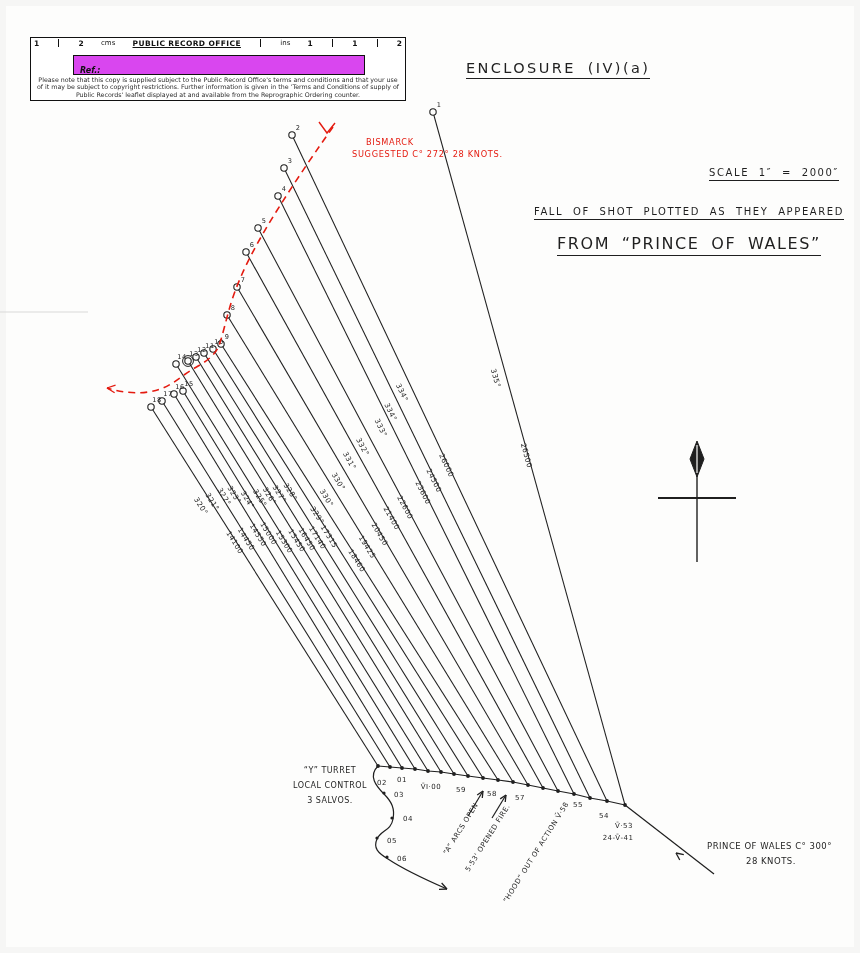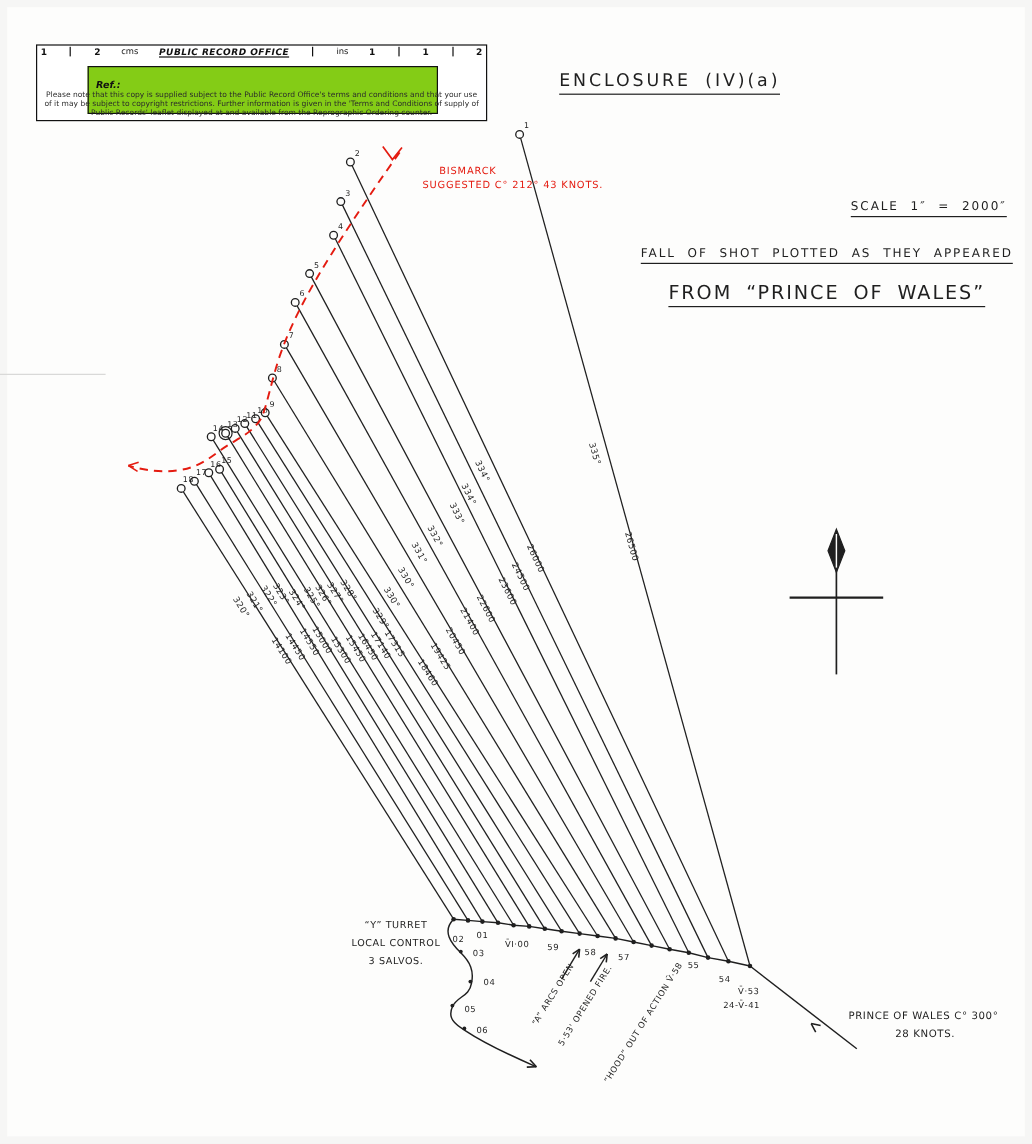--- a/index.html
+++ b/index.html
@@ -7,23 +7,23 @@
         font-family:"DejaVu Sans",sans-serif;}
   .sheet{position:absolute;left:6px;top:6px;right:6px;bottom:6px;background:#fdfdfc;}
   svg{position:absolute;left:0;top:0;}
   
   .pro-box{position:absolute;left:30px;top:37px;width:376px;height:64px;background:#fff;
            border:1.6px solid #111;box-sizing:border-box;}
   .ruler-row{position:absolute;left:3px;right:3px;top:1px;height:13px;display:flex;
              align-items:flex-start;justify-content:space-between;font-size:7px;color:#111;}
   .ruler-row .tick{display:inline-block;width:1px;height:8px;background:#111;margin:0 2px;}
   .ruler-row .num{font-weight:bold;font-size:7.5px;}
-  .pro-title{font-weight:bold;font-size:7.5px;letter-spacing:.4px;text-decoration:underline;font-style:italic;}
-  .ref-box{position:absolute;left:42px;top:17px;width:292px;height:40px;border:1.3px solid #111;
-           background:#84cc16;box-sizing:border-box;padding:2px 6px;}
+  .pro-title{font-weight:bold;font-size:7.5px;letter-spacing:.4px;text-decoration:underline;}
+  .ref-box{position:absolute;left:42px;top:17px;width:292px;height:20px;border:1.3px solid #111;
+           background:#d946ef;box-sizing:border-box;padding:2px 6px;}
   .ref-label{font-style:italic;font-weight:bold;font-size:8px;color:#111;}
   .pro-notice{position:absolute;left:4px;right:4px;bottom:2px;font-size:6.3px;line-height:7.4px;
               text-align:center;color:#2b2b2b;}
   
   .hw{position:absolute;color:#1f1f1f;letter-spacing:1.6px;word-spacing:5px;white-space:nowrap;}
   .u{border-bottom:1.4px solid #1f1f1f;padding-bottom:2px;}
   .h-enclosure{left:466px;top:60px;font-size:14.5px;letter-spacing:2.4px;}
   .h-subject{left:449px;top:170px;font-size:10px;}
   .h-scale{left:709px;top:167px;font-size:10px;text-align:center;}
   .h-fall1{left:534px;top:206px;font-size:10px;}
@@ -219,15 +219,15 @@
     <div class="pro-notice">Please note that this copy is supplied subject to the Public Record Office's terms and conditions and that your use of it may be subject to copyright restrictions.  Further information is given in the 'Terms and Conditions of supply of Public Records' leaflet displayed at and available from the Reprographic Ordering counter.</div>
   </div>
 
   <div class="hw h-enclosure"><span class="u">ENCLOSURE (IV)(a)</span></div>
   <div class="hw h-scale"><span class="u">SCALE 1″ = 2000″</span></div>
   <div class="hw h-fall1"><span class="u">FALL OF SHOT PLOTTED AS THEY APPEARED</span></div>
   <div class="hw h-fall2"><span class="u">FROM “PRINCE OF WALES”</span></div>
 
   <div class="red-note">
     <div class="l1">BISMARCK</div>
-    <div>SUGGESTED C° 212° 43 KNOTS.</div>
+    <div>SUGGESTED C° 272° 28 KNOTS.</div>
   </div>
 </div>
 
 </body></html>

